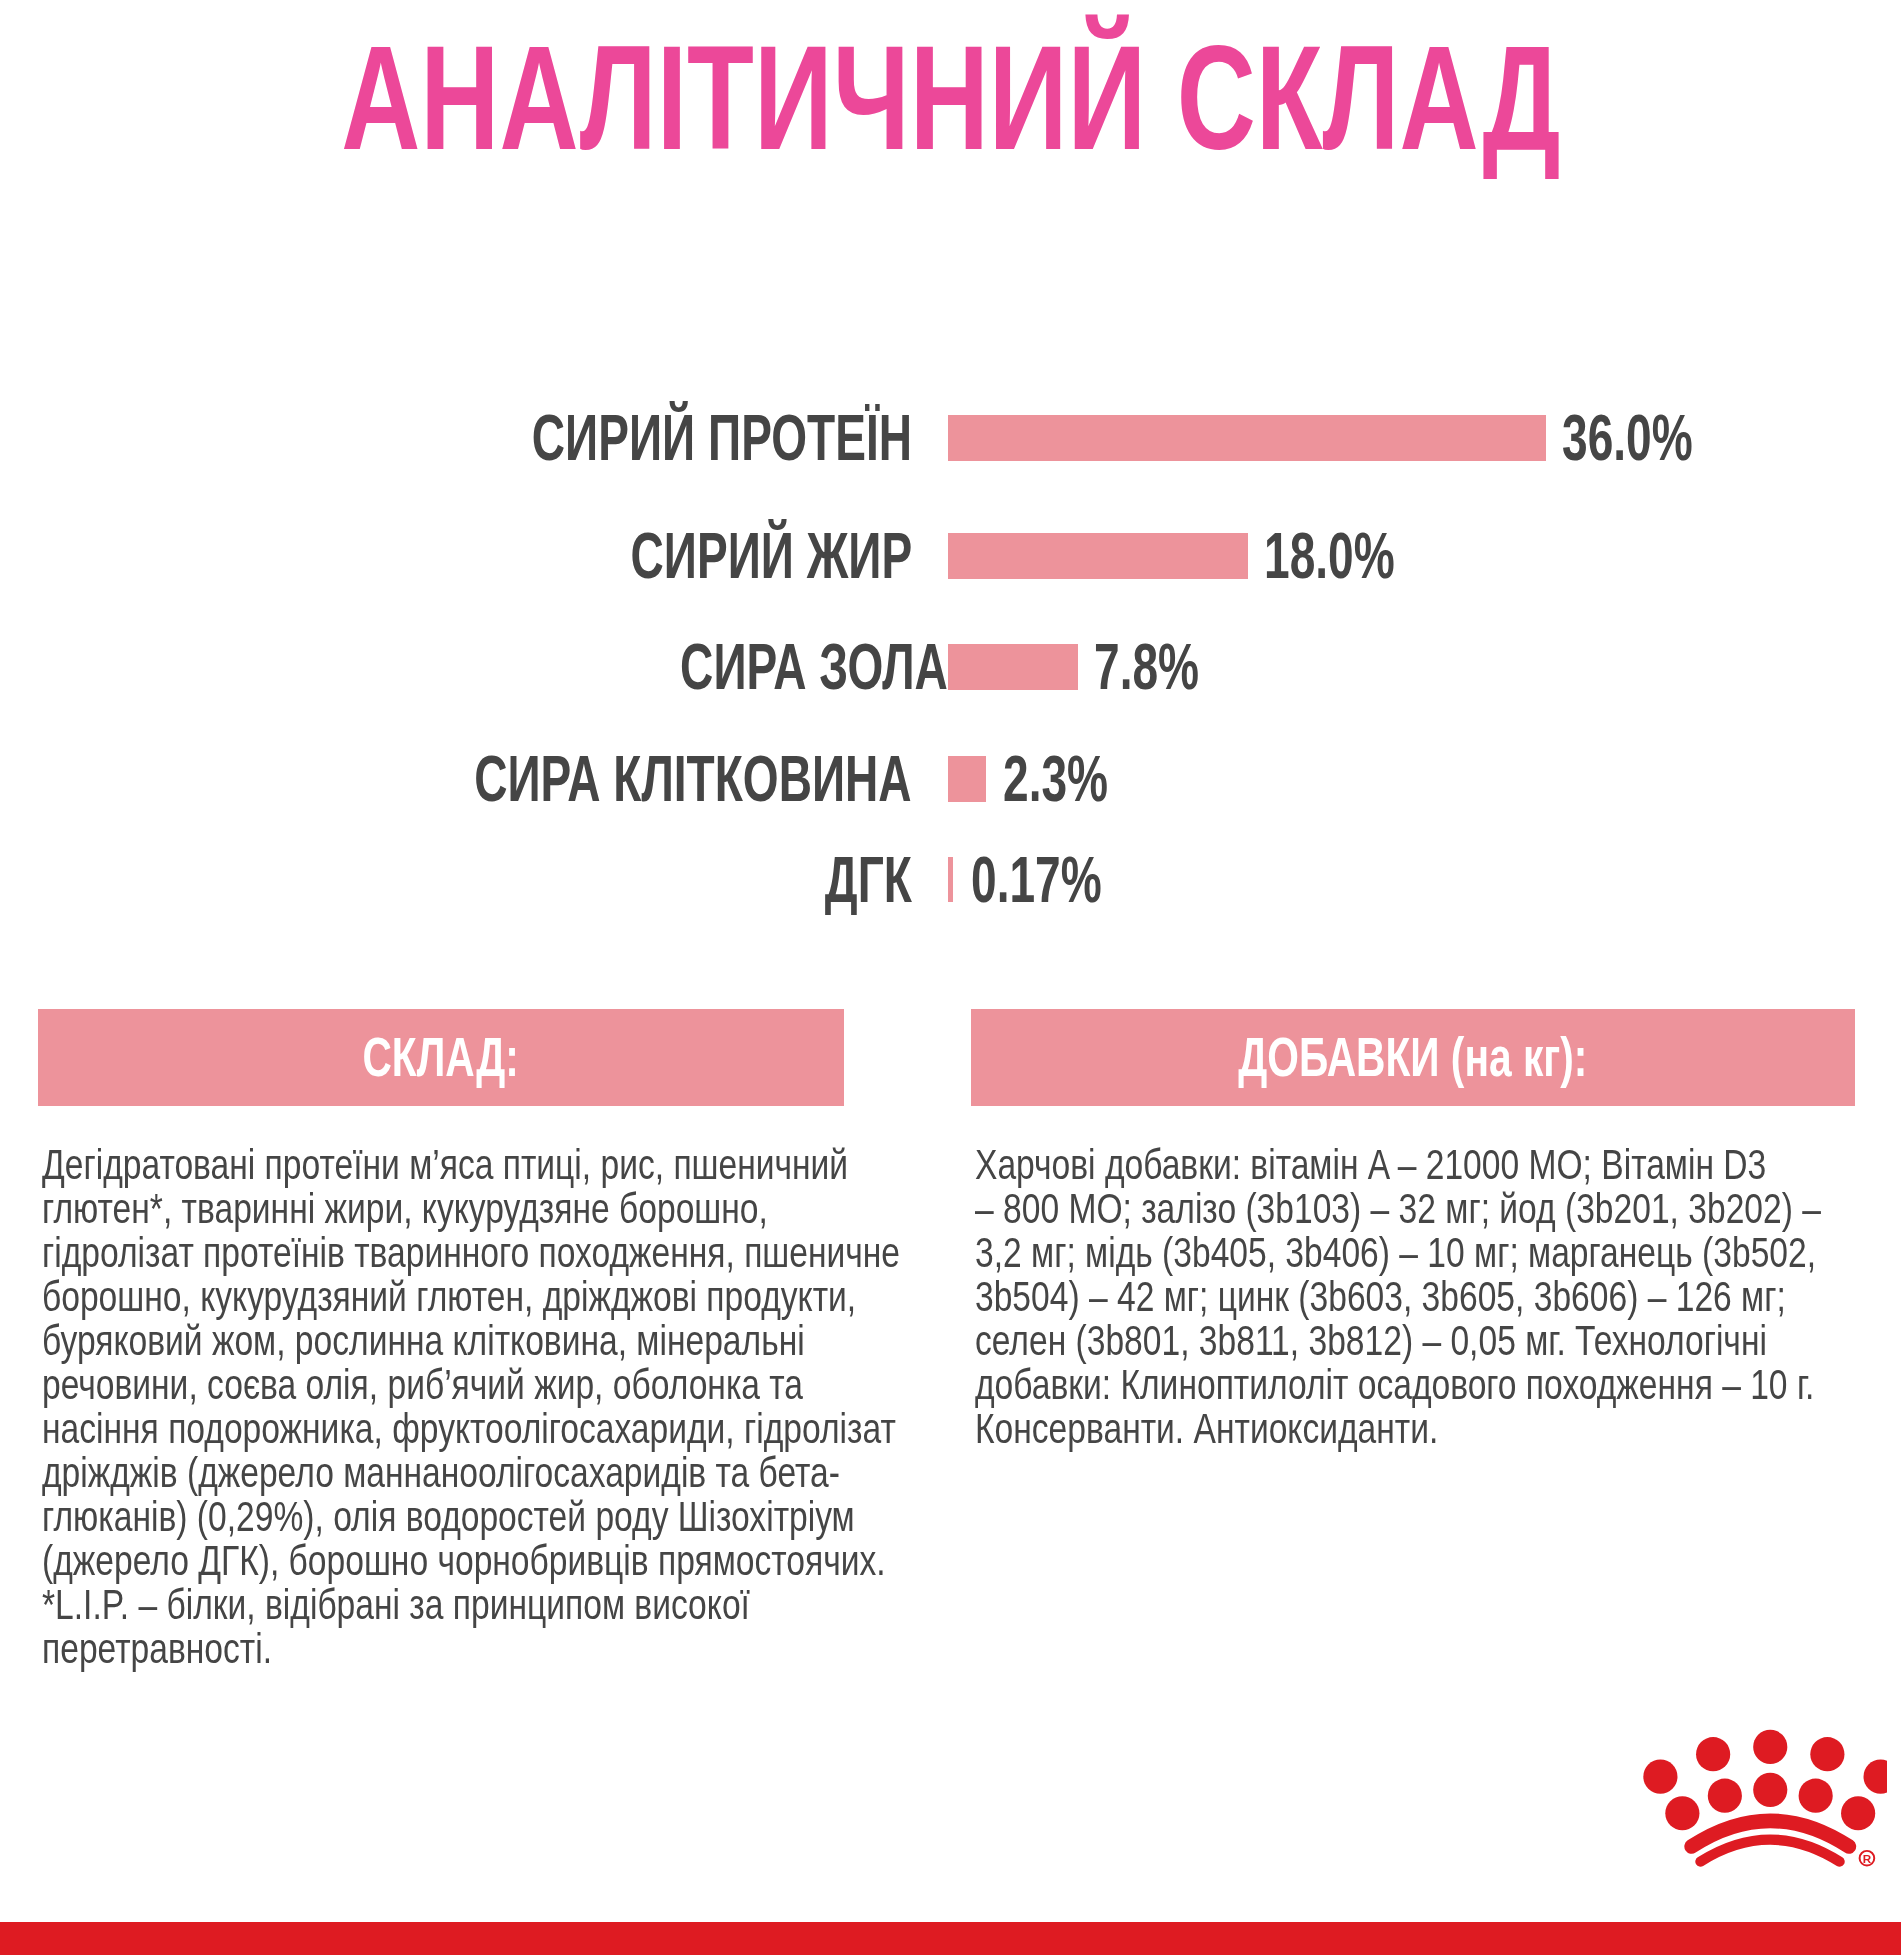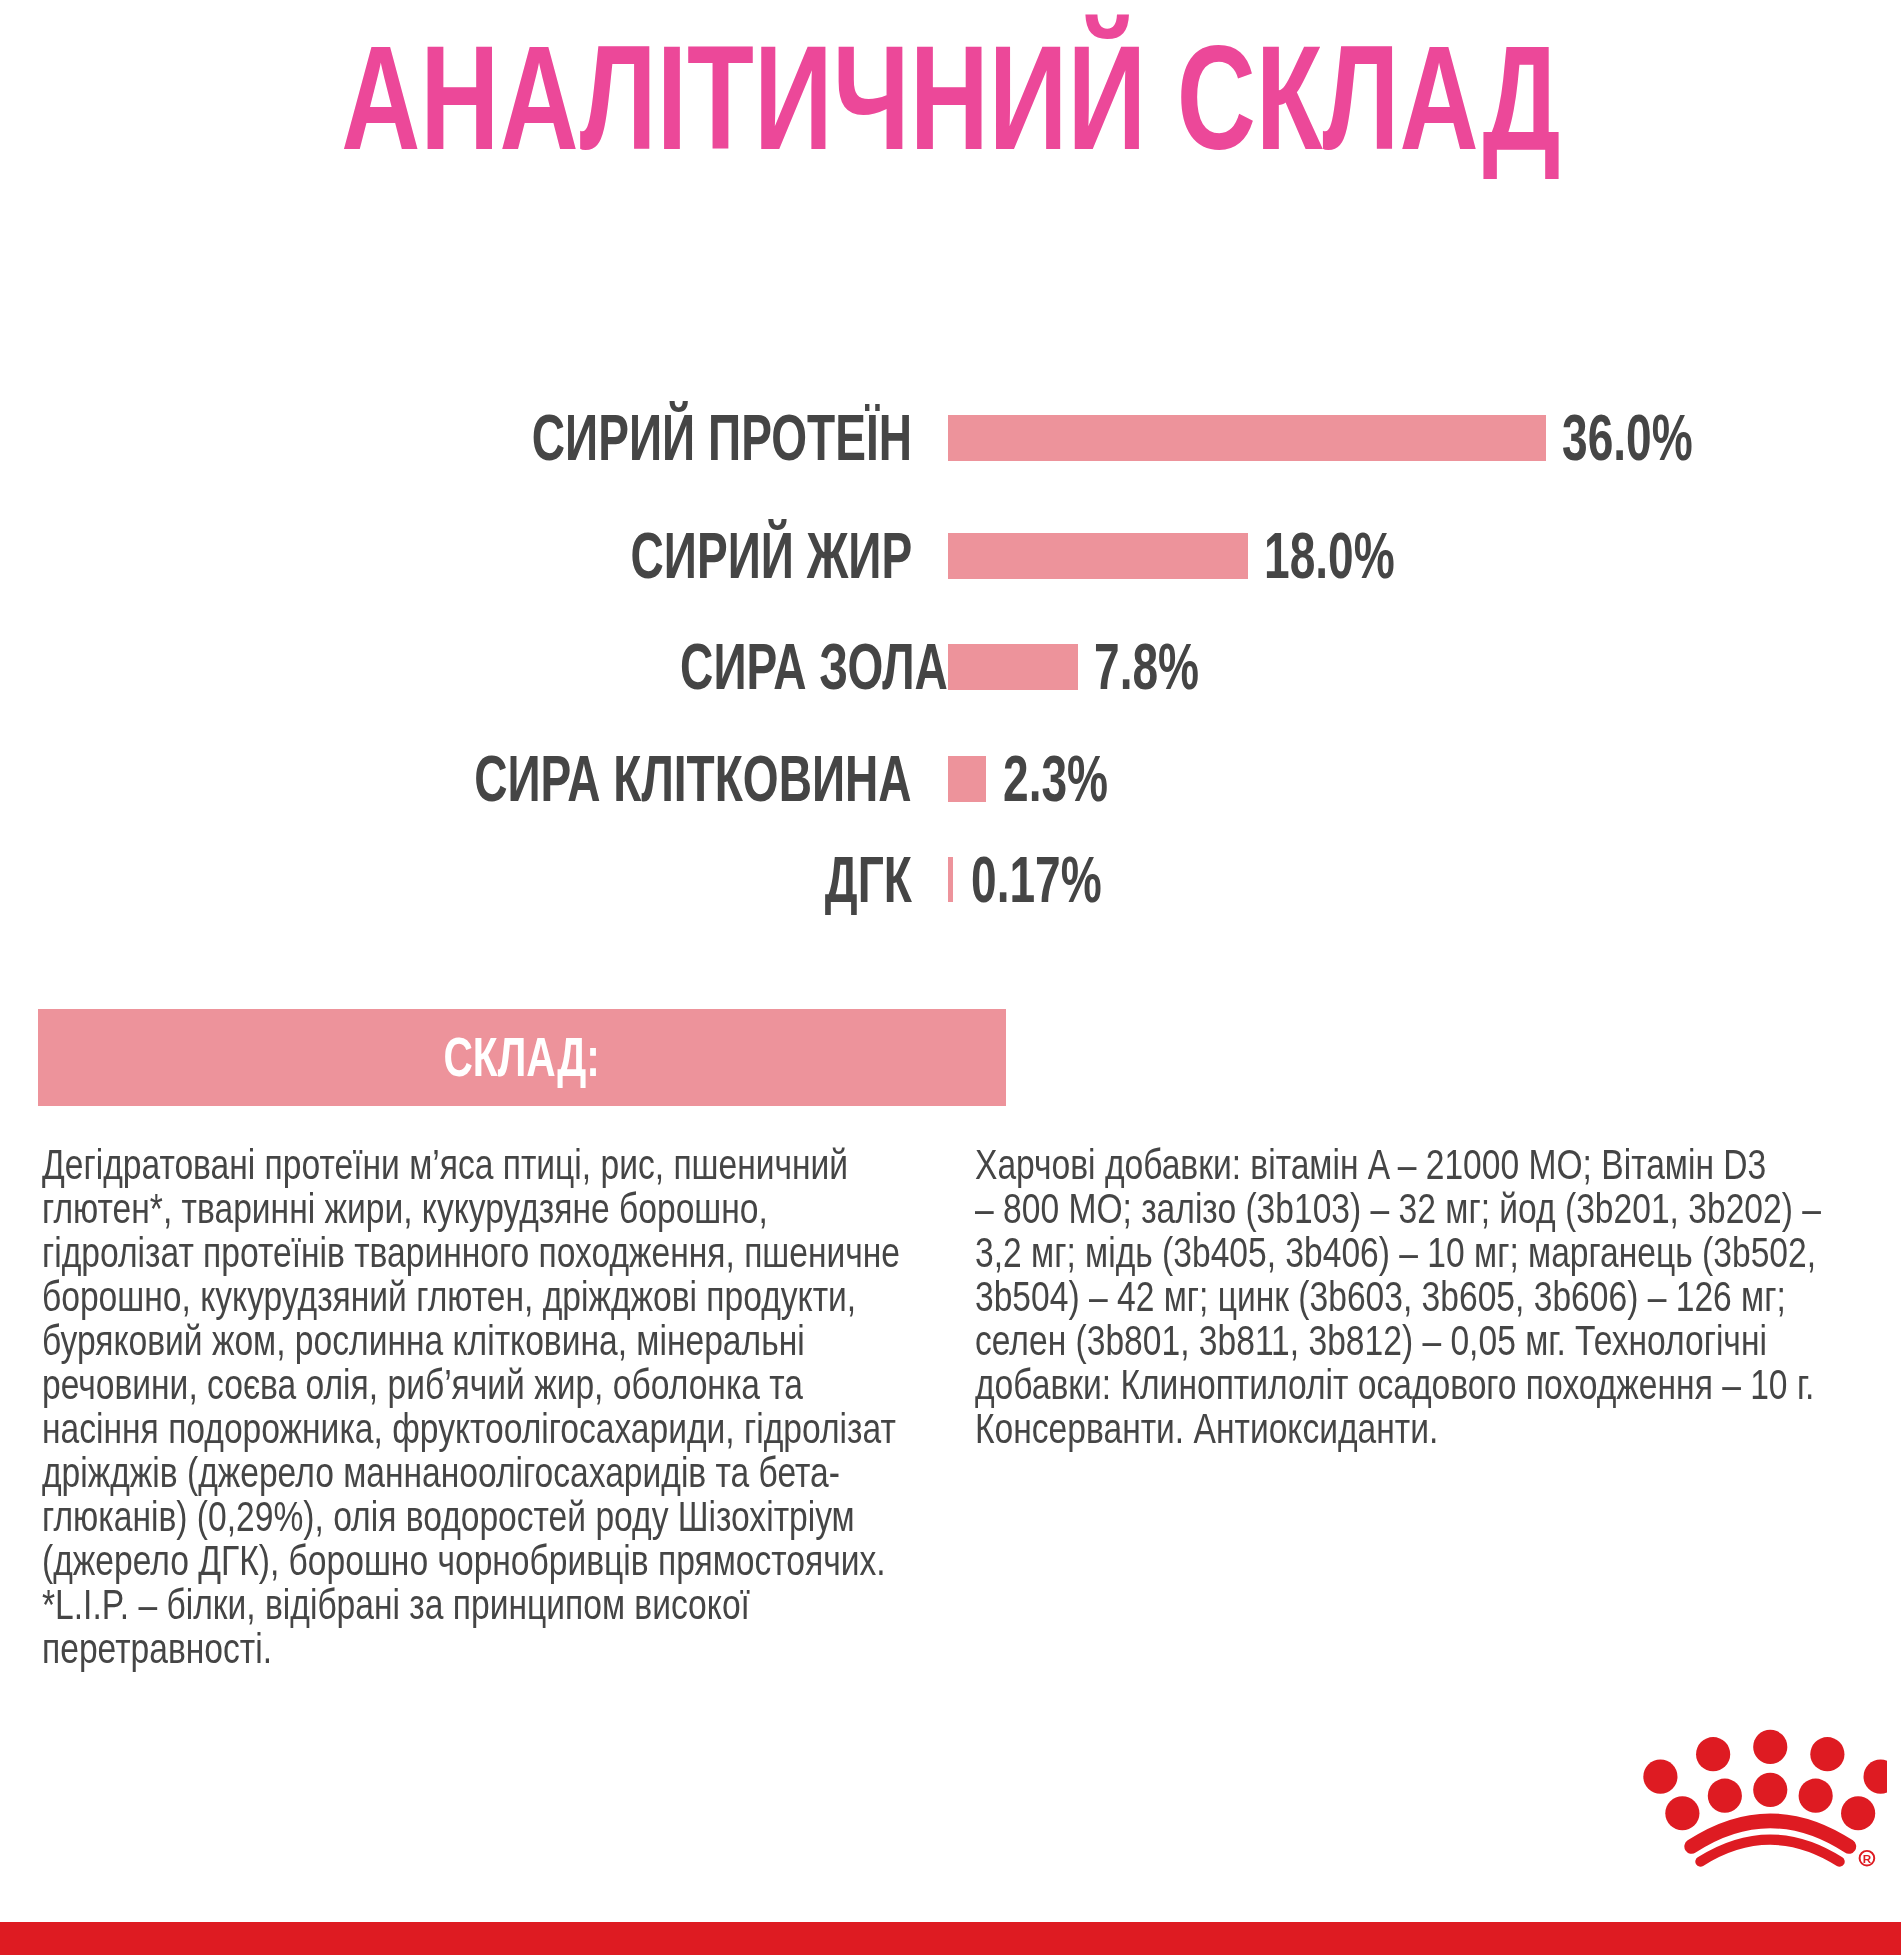--- a/index.html
+++ b/index.html
@@ -132,21 +132,22 @@
       <div class="row-bar" style="width:38px;"></div>
       <div class="row-value" style="left:1003px;">2.3%</div>
     </div>
     <div class="row" style="top:857px;">
       <div class="row-label">ДГК</div>
       <div class="row-bar" style="width:4.9px; height:45px;"></div>
       <div class="row-value" style="left:971px;">0.17%</div>
     </div>
   </div>
 
-  <div class="sec-header" style="left:38px; width:968px;"><span>СКЛАД:</span></div>
+  <div class="sec-header" style="left:38px; width:806px;"><span>СКЛАД:</span></div>
+  <div class="sec-header" style="left:971px; width:884px;"><span>ДОБАВКИ (на кг):</span></div>
 
   <div class="body-text" style="left:42px;">
     <span class="body-line">Дегідратовані протеїни м’яса птиці, рис, пшеничний</span>
     <span class="body-line">глютен*, тваринні жири, кукурудзяне борошно,</span>
     <span class="body-line">гідролізат протеїнів тваринного походження, пшеничне</span>
     <span class="body-line">борошно, кукурудзяний глютен, дріжджові продукти,</span>
     <span class="body-line">буряковий жом, рослинна клітковина, мінеральні</span>
     <span class="body-line">речовини, соєва олія, риб’ячий жир, оболонка та</span>
     <span class="body-line">насіння подорожника, фруктоолігосахариди, гідролізат</span>
     <span class="body-line">дріжджів (джерело маннаноолігосахаридів та бета-</span>

